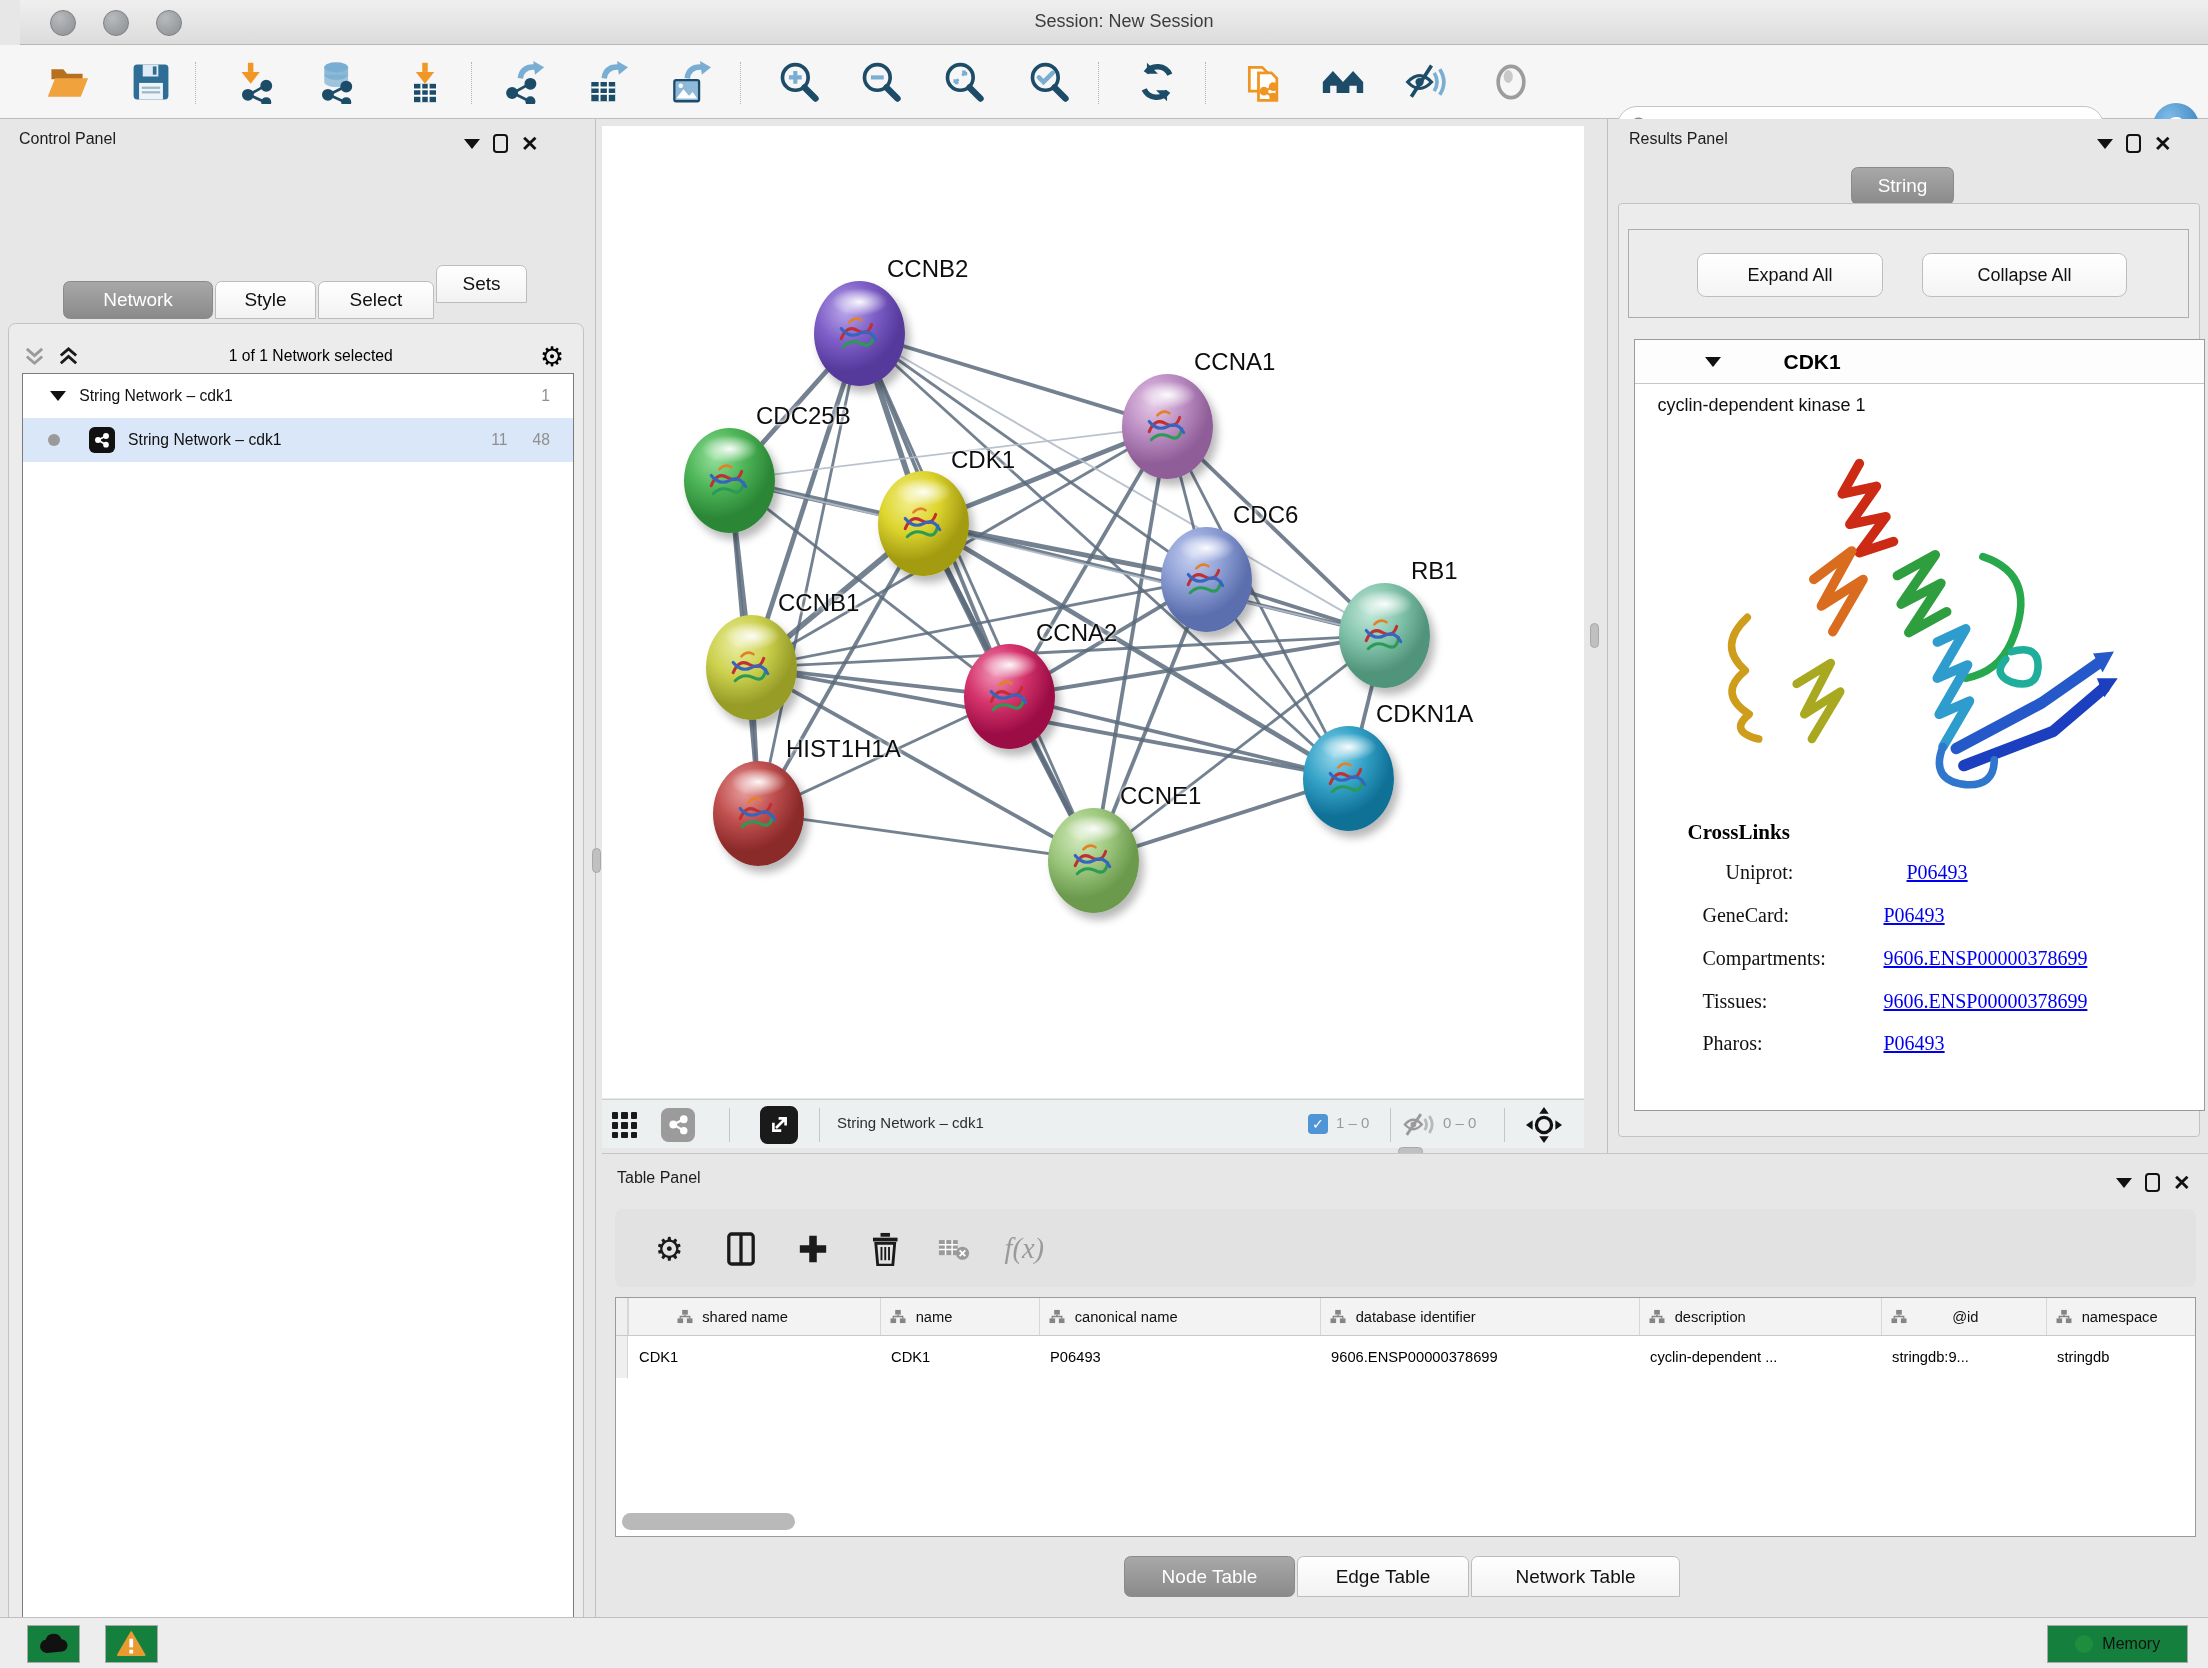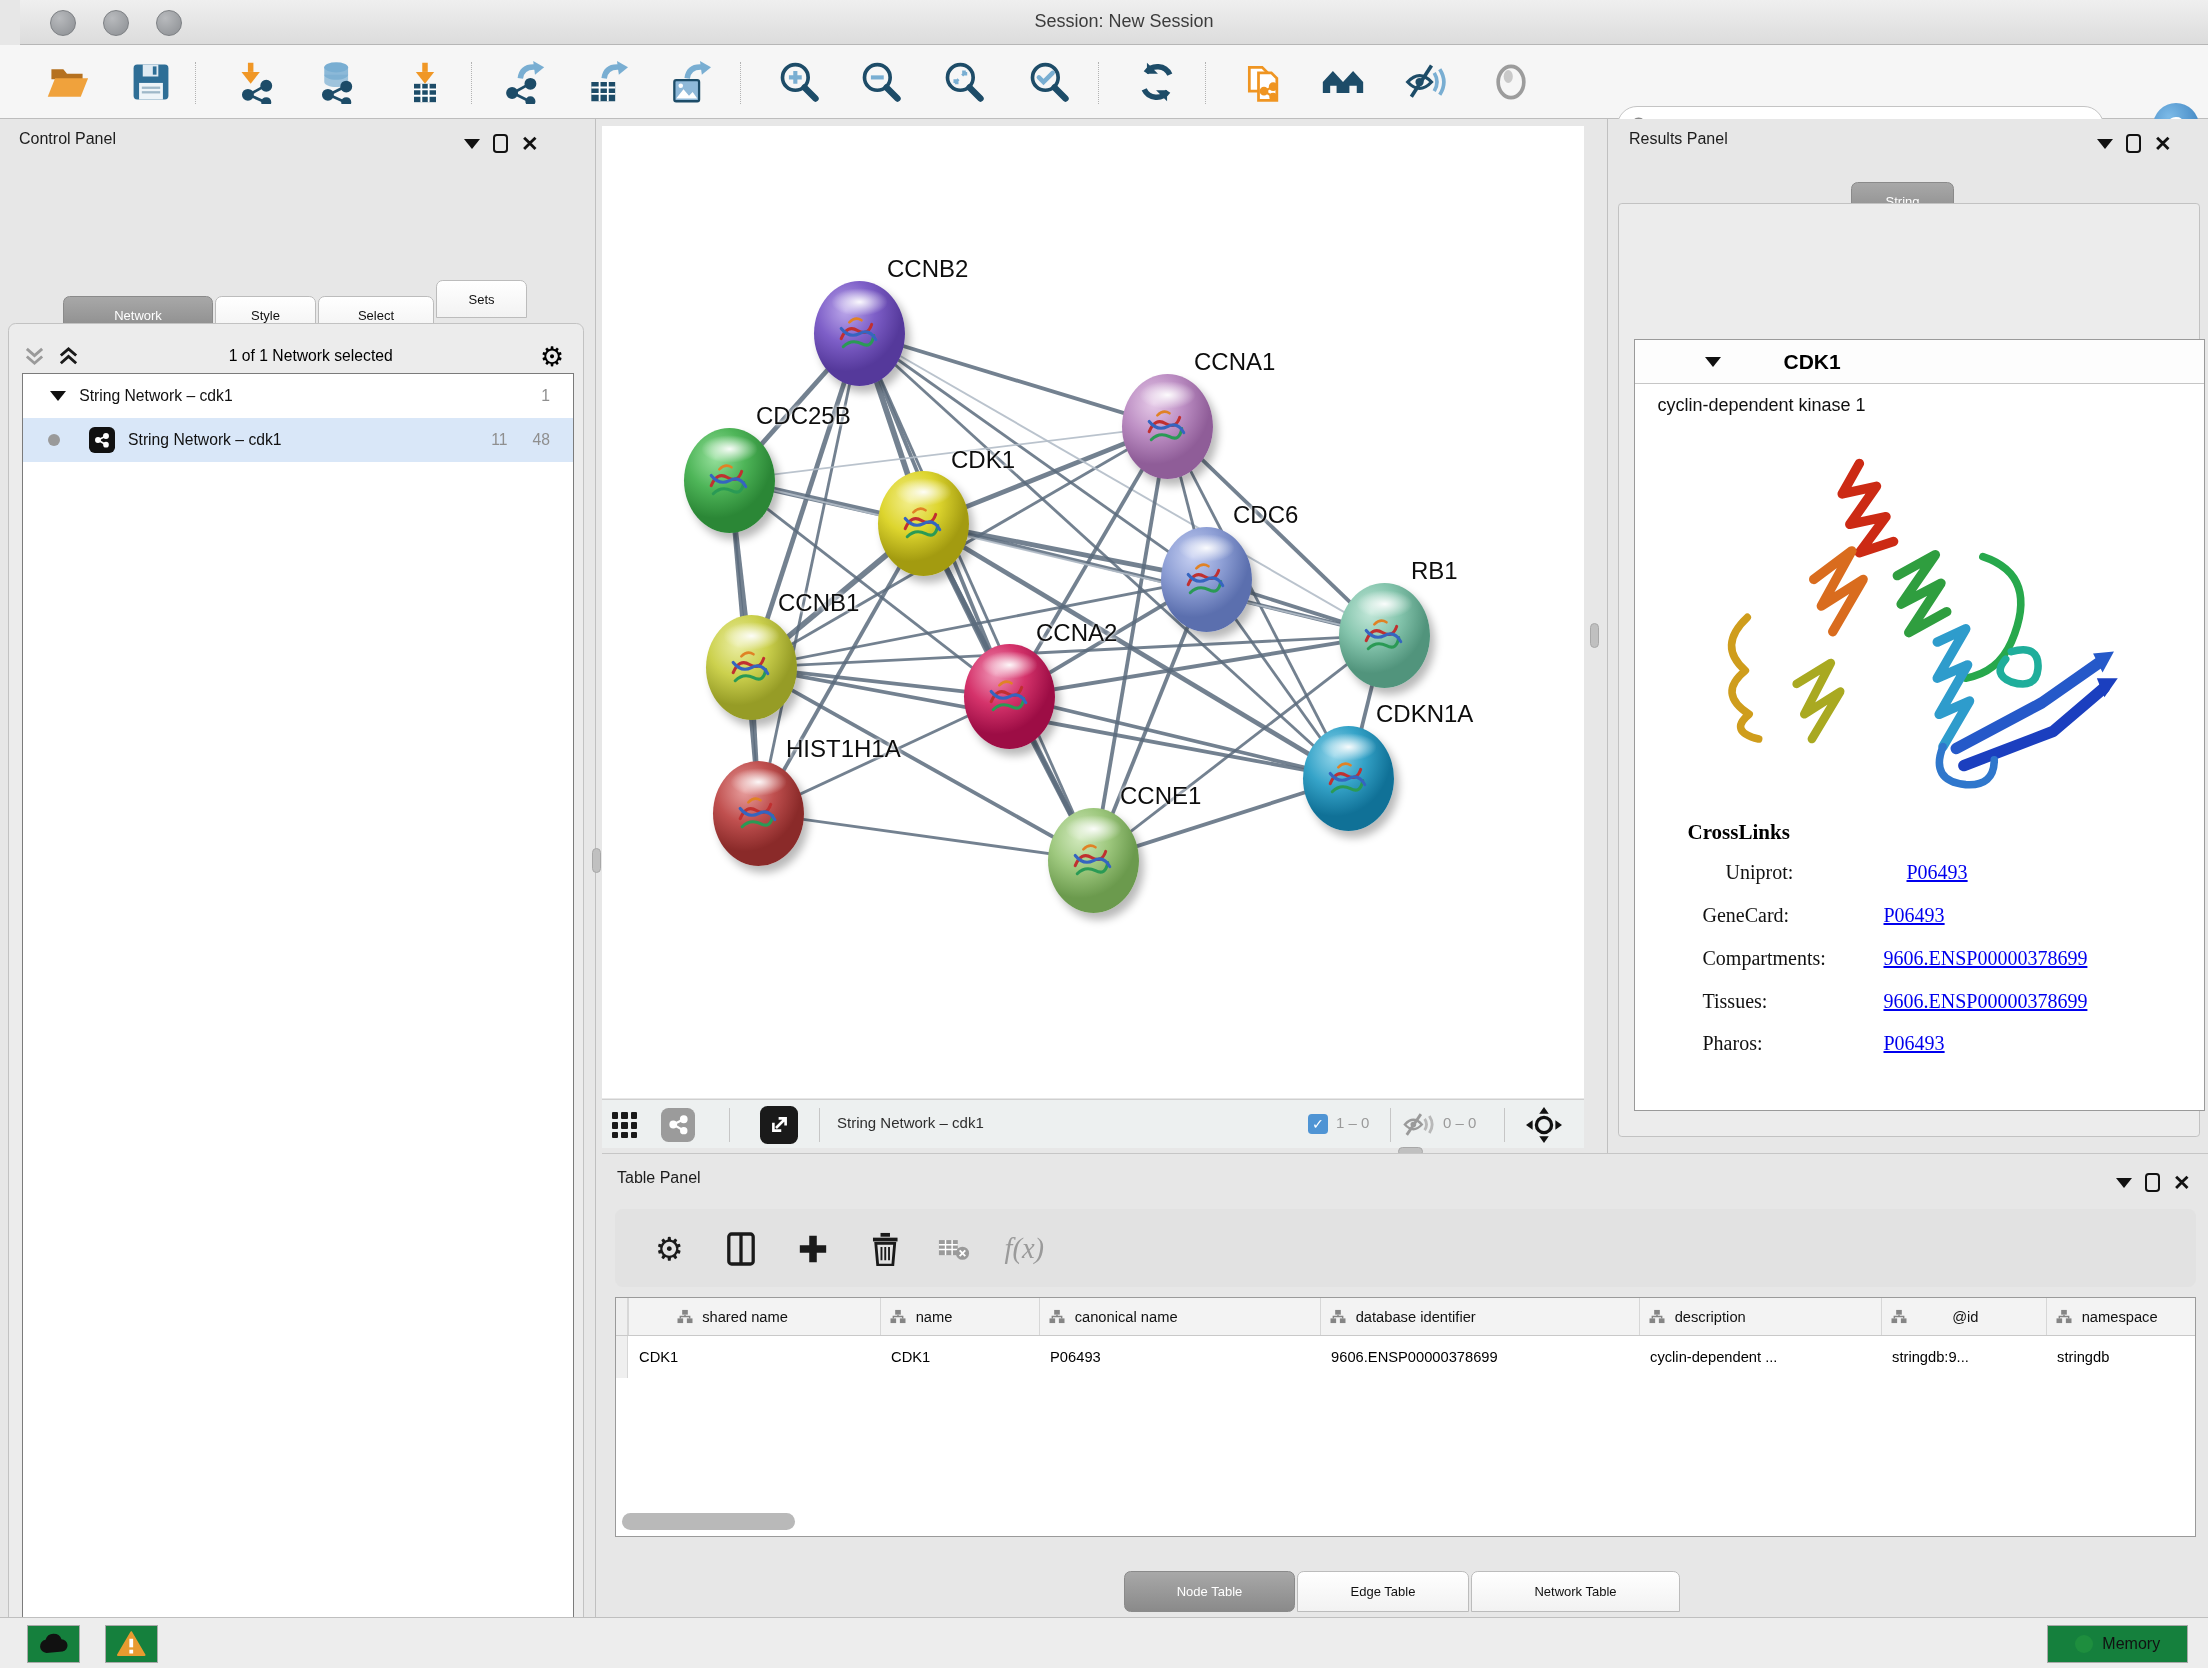--- a/index.html
+++ b/index.html
@@ -21,22 +21,22 @@
   #help-btn { left:2153px; top:58px; width:46px; height:46px; border-radius:50%;
     background:radial-gradient(circle at 35% 30%,#7dbbe8,#2d74b5); color:#fff; font-size:28.5px; font-weight:bold; display:flex; align-items:center; justify-content:center; cursor:pointer; }
 
   
   .panel-title { font-size:16px; color:#1c1c1c; }
   .win-ctrls { display:flex; align-items:center; gap:13.3px; }
   .wc-collapse { width:0; height:0; border-left:8.6px solid transparent; border-right:8.6px solid transparent; border-top:10.5px solid #111; cursor:pointer; }
   .wc-float { width:14.3px; height:19px; border:2.4px solid #111; border-radius:3.8px; cursor:pointer; }
   .wc-close { font-size:21px; font-weight:bold; color:#111; line-height:19px; cursor:pointer; }
 
-  .tab { height:38px; display:flex; align-items:center; justify-content:center; font-size:13px;
-    background:linear-gradient(#ffffff,#f2f2f2); border:1px solid #bcbcbc; border-radius:6.7px 6.7px 0 0; color:#111; cursor:pointer;margin-top:15px; }
+  .tab { height:38px; display:flex; align-items:center; justify-content:center; font-size:19px;
+    background:linear-gradient(#ffffff,#f2f2f2); border:1px solid #bcbcbc; border-radius:6.7px 6.7px 0 0; color:#111; cursor:pointer; }
   .tab.sel { background:linear-gradient(#a8a8a8,#8a8a8a); color:#fff; border-color:#8a8a8a; border-radius:6.7px; }
 
   
   #control-panel { left:0; top:119px; width:596px; height:1498px; background:#e7e7e7; border-right:1px solid #c0c0c0; }
   #cp-box { left:7.6px; top:204px; width:576px; height:1375px; background:#ececec; border:1px solid #c2c2c2; border-radius:7.6px; }
   #cp-selrow { left:13.3px; top:15px; width:550px; height:34px; display:flex; align-items:center; }
   #network-tree { left:13.3px; top:49px; width:552px; height:1320px; background:#fff; border:1.9px solid #7b7b7b; }
   .tree-row { height:44px; display:flex; align-items:center; font-size:15.7px; color:#111; cursor:pointer; }
   .tree-row.selected { background:#d9e7f8; }
   .tree-caret { width:0; height:0; border-left:8.6px solid transparent; border-right:8.6px solid transparent; border-top:10.5px solid #111; margin:0 13.3px 0 27px; }
@@ -558,20 +558,24 @@
 
 <div id="results-panel" class="abs">
   <div class="abs panel-title" style="left:21px;top:11.4px">Results Panel</div>
   <div class="abs win-ctrls" style="left:489px;top:15px">
     <span class="wc-collapse"></span>
     <span class="wc-float"></span>
     <span class="wc-close">✕</span>
   </div>
   <div class="tab sel abs" style="left:243px;top:48px;width:103px">String</div>
   <div id="rp-box" class="abs">
+    <div id="rp-btnbox" class="abs">
+      <div class="rp-btn abs" style="left:68px;width:186px">Expand All</div>
+      <div class="rp-btn abs" style="left:293px;width:205px">Collapse All</div>
+    </div>
     <div id="rp-white" class="abs">
       <div id="cdk1-row" class="abs">
         <span class="tree-caret" style="margin:0 0 0 70px"></span>
         <span id="cdk1-name" style="margin-left:63px">CDK1</span>
       </div>
       <div id="cdk1-desc" class="abs">cyclin-dependent kinase 1</div>
       <svg class="abs" style="left:55px;top:95px" width="447" height="361" viewBox="0 0 470 380">
         <g fill="none" stroke-linecap="round" stroke-linejoin="round">
           <path d="M178 30 L160 62 L196 54 L168 94 L206 86 L178 124 L214 112" stroke="#cc2a14" stroke-width="10"></path>
           <path d="M130 152 L170 122 L138 180 L182 152 L150 207" stroke="#d96c1e" stroke-width="10"></path>

